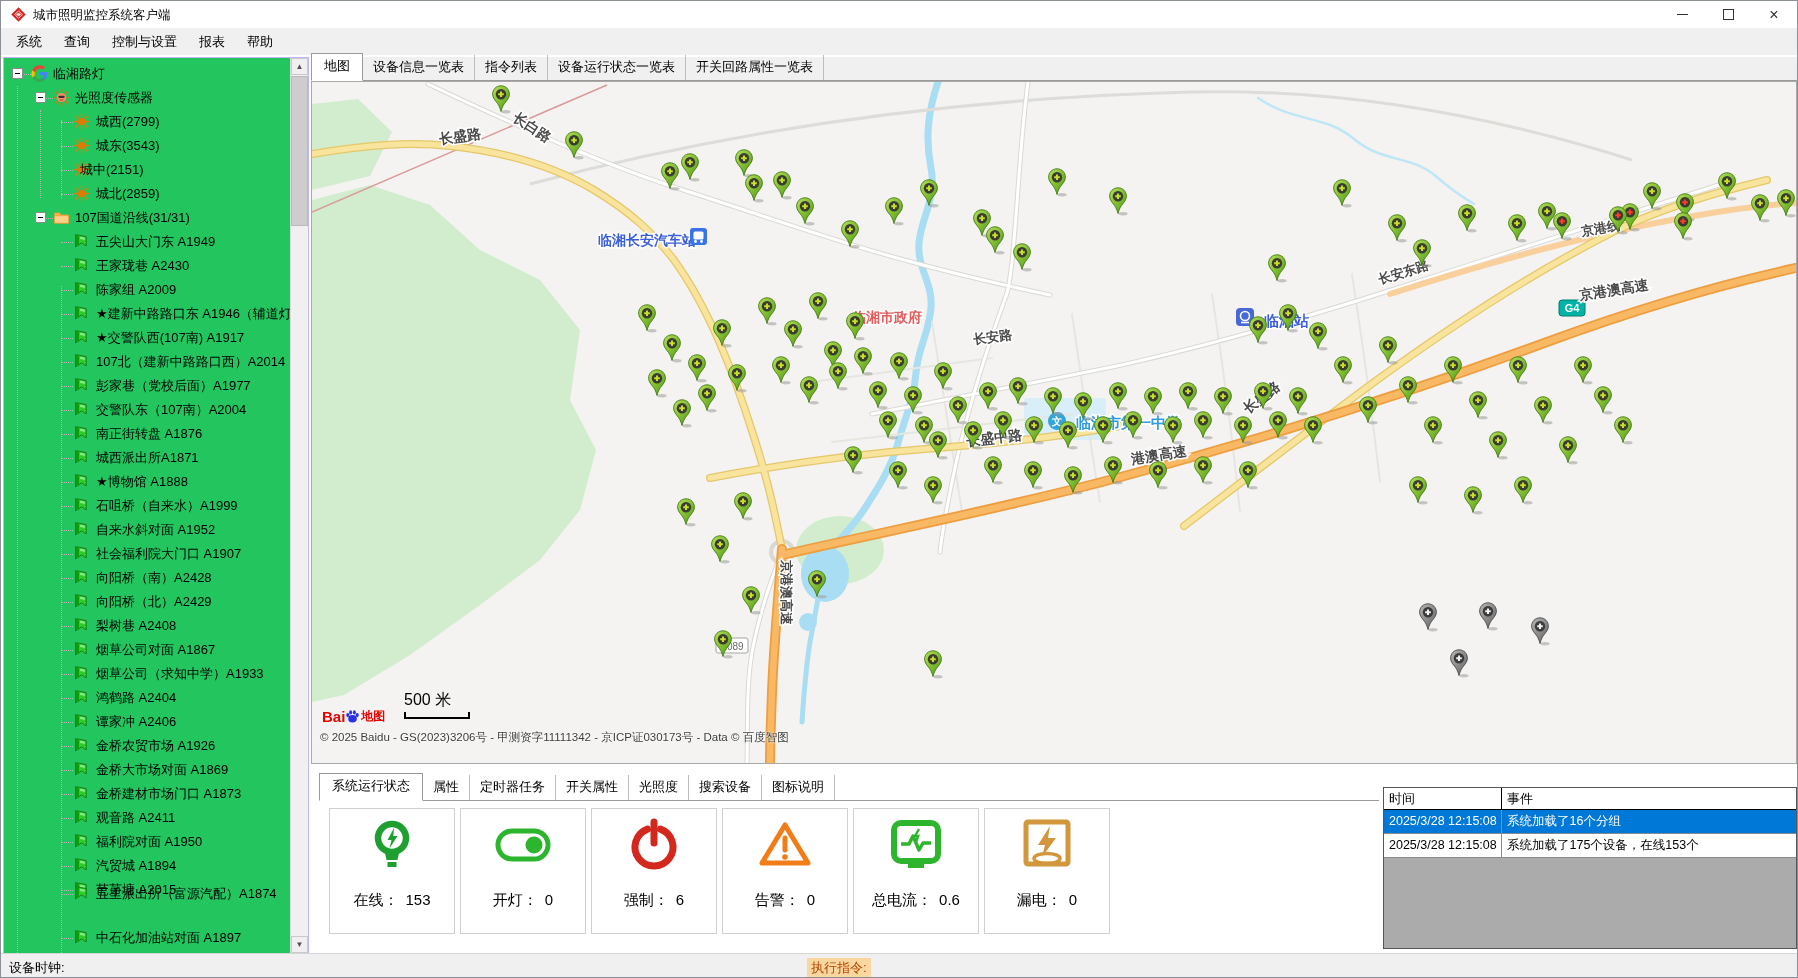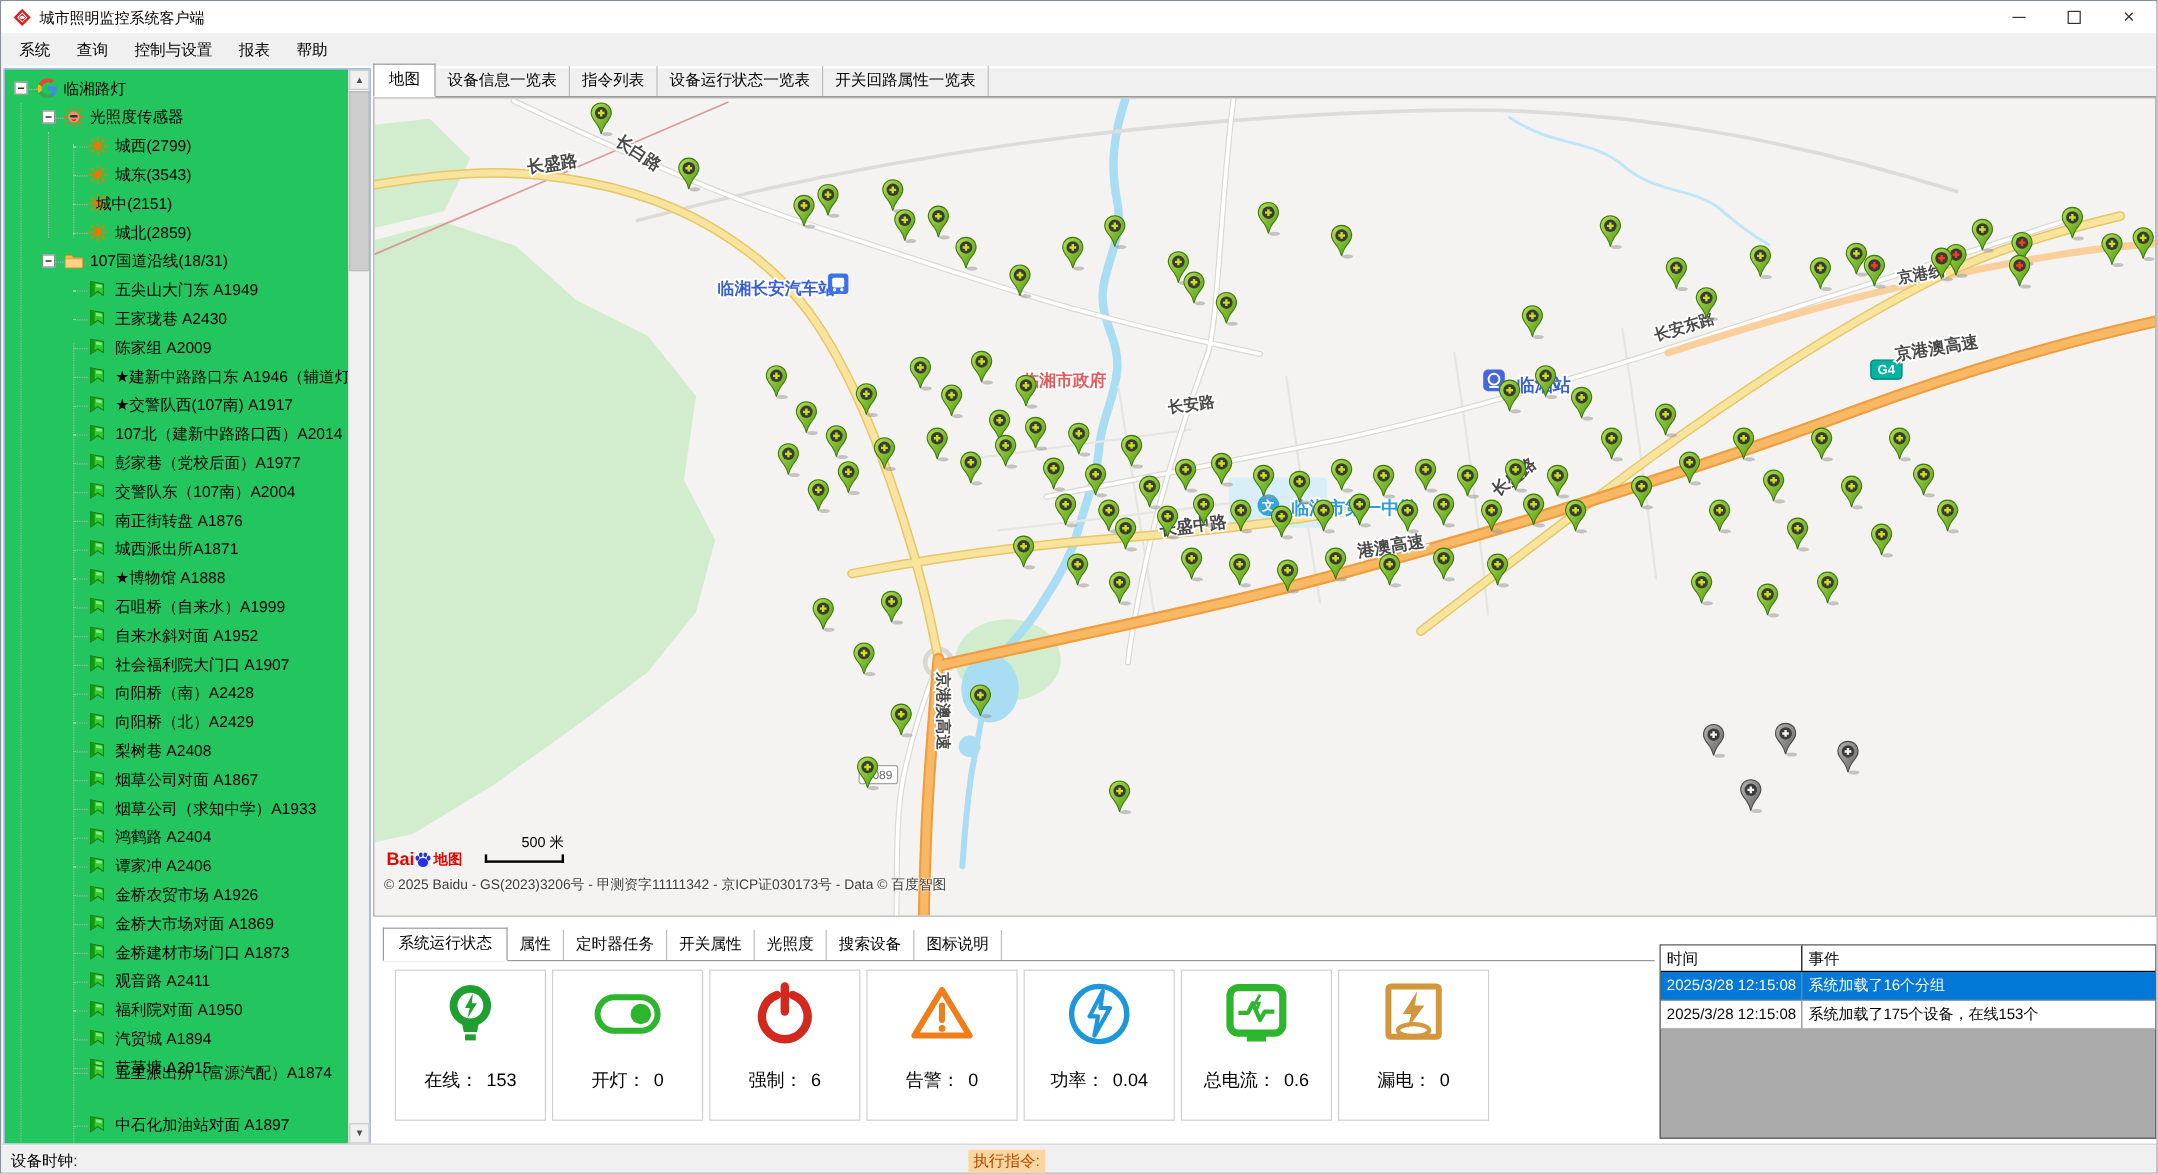--- a/index.html
+++ b/index.html
@@ -33,21 +33,21 @@
   #maptabs{position:absolute;left:310px;top:56px;width:1486px;height:24px;background:#f0f0f0;border-bottom:1px solid #9a9a9a;display:flex;align-items:flex-end;box-sizing:border-box;}
   .tab{font-size:13px;color:#000;padding:3px 10px 4px 10px;border-right:1px solid #bdbdbd;white-space:nowrap;}
   .tab.active{background:#fff;border:1px solid #9a9a9a;border-bottom:1px solid #fff;margin-bottom:-1px;position:relative;z-index:2;padding:3px 12px 5px 12px;}
   
   #map{position:absolute;left:310px;top:80px;width:1486px;height:683px;border:1px solid #a9a9a9;box-sizing:border-box;background:#f4f3f1;overflow:hidden;}
   #mapsvg{position:absolute;left:0;top:0;}
   #map-logo{position:absolute;left:10px;bottom:38px;display:flex;align-items:center;font-weight:bold;}
   #logo-bai{color:#e10601;font-size:15px;letter-spacing:0;}
   #logo-word{color:#e10601;font-size:12px;margin-left:1px;}
   #scalebar{position:absolute;left:92px;bottom:44px;width:66px;}
-  #scale-label{font-size:12px;color:#000;text-align:right;margin-bottom:1px;}
+  #scale-label{font-size:16px;color:#000;text-align:left;margin-bottom:1px;}
   #scale-line{height:5px;border-bottom:2px solid #000;border-left:2px solid #000;border-right:2px solid #000;}
   #map-attr{position:absolute;left:8px;bottom:18px;font-size:11.5px;color:#3c3c3c;text-shadow:0 0 2px #fff,0 0 2px #fff;}
   
   #bottompanel{position:absolute;left:310px;top:763px;width:1488px;height:189px;background:#fff;}
   #bottomtabs{position:absolute;left:8px;top:10px;height:26px;display:flex;align-items:flex-end;border-bottom:1px solid #9a9a9a;width:1060px;}
   #cards{position:absolute;left:18px;top:44px;display:flex;gap:5px;}
   .card{width:126px;height:126px;background:#fff;border:1px solid #d0d0d0;box-sizing:border-box;display:flex;flex-direction:column;align-items:center;}
   .card .cicon{margin-top:8px;width:56px;height:56px;flex:0 0 auto;}
   .card .ctext{margin-top:18px;font-size:15px;color:#000;white-space:nowrap;}
   .card .ctext .cval{margin-left:7px;}
@@ -205,21 +205,21 @@
             </svg></span>
           <span class="tlabel" style="left: 92px;">城北(2859)</span>
         </div>
         <div class="trow" style="top: 148px;">
           <span class="stub" style="left: 37px; width: 12px;"></span>
           <span class="tbox" style="left: 31px;"></span>
           <span class="ticon" style="left: 49px;"><svg viewBox="0 0 24 24" width="17" height="17">
               <path d="M2,5.5 h7.5 l2,2.8 H22 V20 H2 Z" fill="#ffb74d" stroke="#e69329" stroke-width="1"></path>
               <path d="M2,9.5 h20 V20 H2 Z" fill="#ffd28a" stroke="#e69329" stroke-width="0.8"></path>
             </svg></span>
-          <span class="tlabel" style="left: 71px;">107国道沿线(18/31)</span>
+          <span class="tlabel" style="left: 71px;">107国道沿线(31/31)</span>
         </div>
         <div class="trow" style="top: 172px;">
           <span class="stub" style="left: 57px; width: 12px;"></span>
           <span class="ticon" style="left: 69px;"><svg viewBox="0 0 20 20" width="17" height="17">
               <path d="M3,2 L15.5,4.2 L15.5,15.2 L10,11.6 L3,16.5 Z" fill="#2ecc2e" stroke="#157a15" stroke-width="1.1"></path>
               <path d="M3,2 L7,3 L7,13.7 L3,16.5 Z" fill="#0f9c0f"></path>
               <path d="M8.2,4.3 L14,5.4 L14,8.2 L8.2,7.2 Z" fill="#8ef08e" opacity="0.85"></path>
             </svg></span>
           <span class="tlabel" style="left: 92px;">五尖山大门东 A1949</span>
         </div>
@@ -816,27 +816,20 @@
         <div class="card">
           <div class="cicon"><svg viewBox="0 0 56 56">
               <path d="M28,8 L51,46 L5,46 Z" fill="none" stroke="#f07d18" stroke-width="5" stroke-linejoin="round"></path>
               <line x1="28" y1="21" x2="28" y2="33" stroke="#f07d18" stroke-width="5" stroke-linecap="round"></line>
               <circle cx="28" cy="40" r="2.8" fill="#f07d18"></circle>
             </svg></div>
           <div class="ctext"><span>告警：</span><span class="cval">0</span></div>
         </div>
         <div class="card">
           <div class="cicon"><svg viewBox="0 0 56 56">
-              <circle cx="28" cy="28" r="23" fill="none" stroke="#1e96dc" stroke-width="4.5"></circle>
-              <path d="M31,9 L20,30 L27,30 L24,46 L37,23 L29,23 Z" fill="none" stroke="#1e96dc" stroke-width="3.5" stroke-linejoin="round"></path>
-            </svg></div>
-          <div class="ctext"><span>功率：</span><span class="cval">0.04</span></div>
-        </div>
-        <div class="card">
-          <div class="cicon"><svg viewBox="0 0 56 56">
               <rect x="6" y="6" width="44" height="38" rx="7" fill="none" stroke="#2db52d" stroke-width="6"></rect>
               <path d="M13,27 h8 l4,-8 l6,14 l4,-7 h8" fill="none" stroke="#2db52d" stroke-width="3.5" stroke-linejoin="round"></path>
               <path d="M31,12 l-4,7 h3.2 l-2.2,6" stroke="#2db52d" stroke-width="2.4" fill="none"></path>
               <path d="M20,46 h16 v5 h-16 Z" fill="#2db52d"></path>
             </svg></div>
           <div class="ctext"><span>总电流：</span><span class="cval">0.6</span></div>
         </div>
         <div class="card">
           <div class="cicon"><svg viewBox="0 0 56 56">
               <rect x="7" y="5" width="42" height="42" rx="2" fill="none" stroke="#d2973c" stroke-width="5"></rect>

